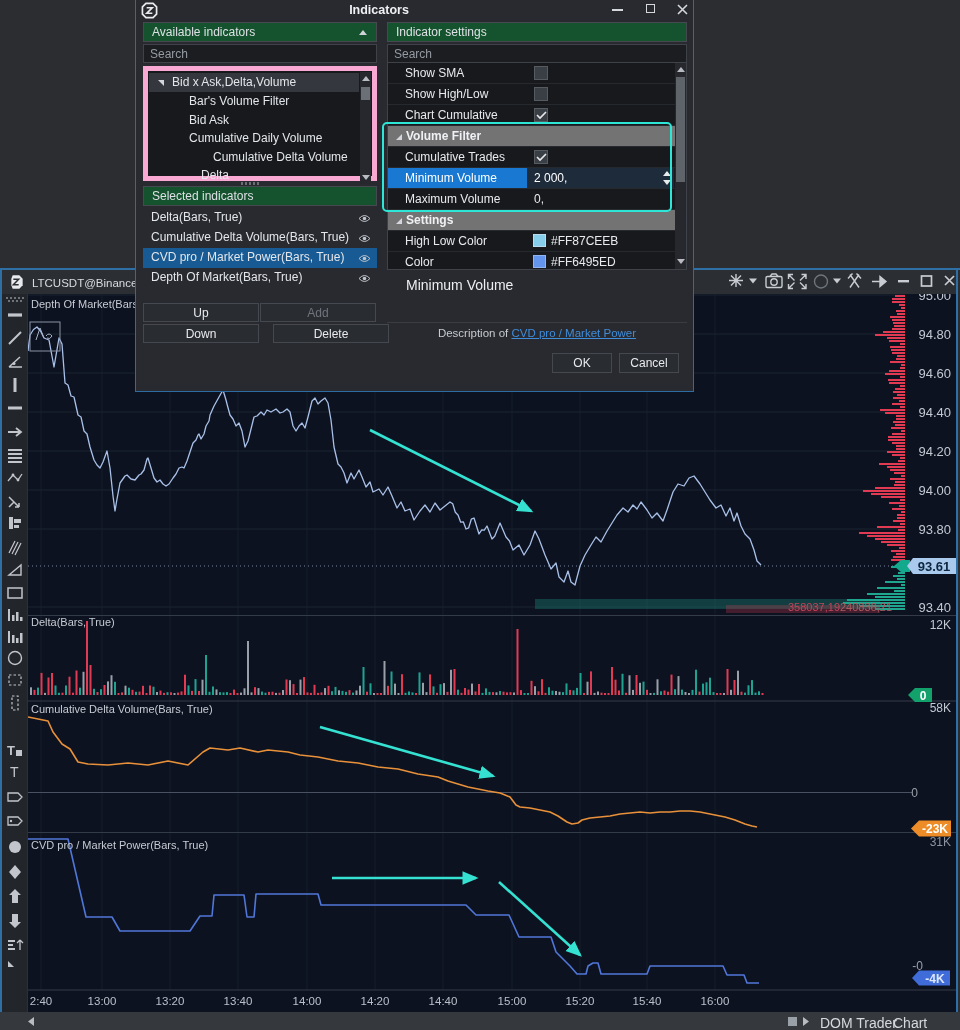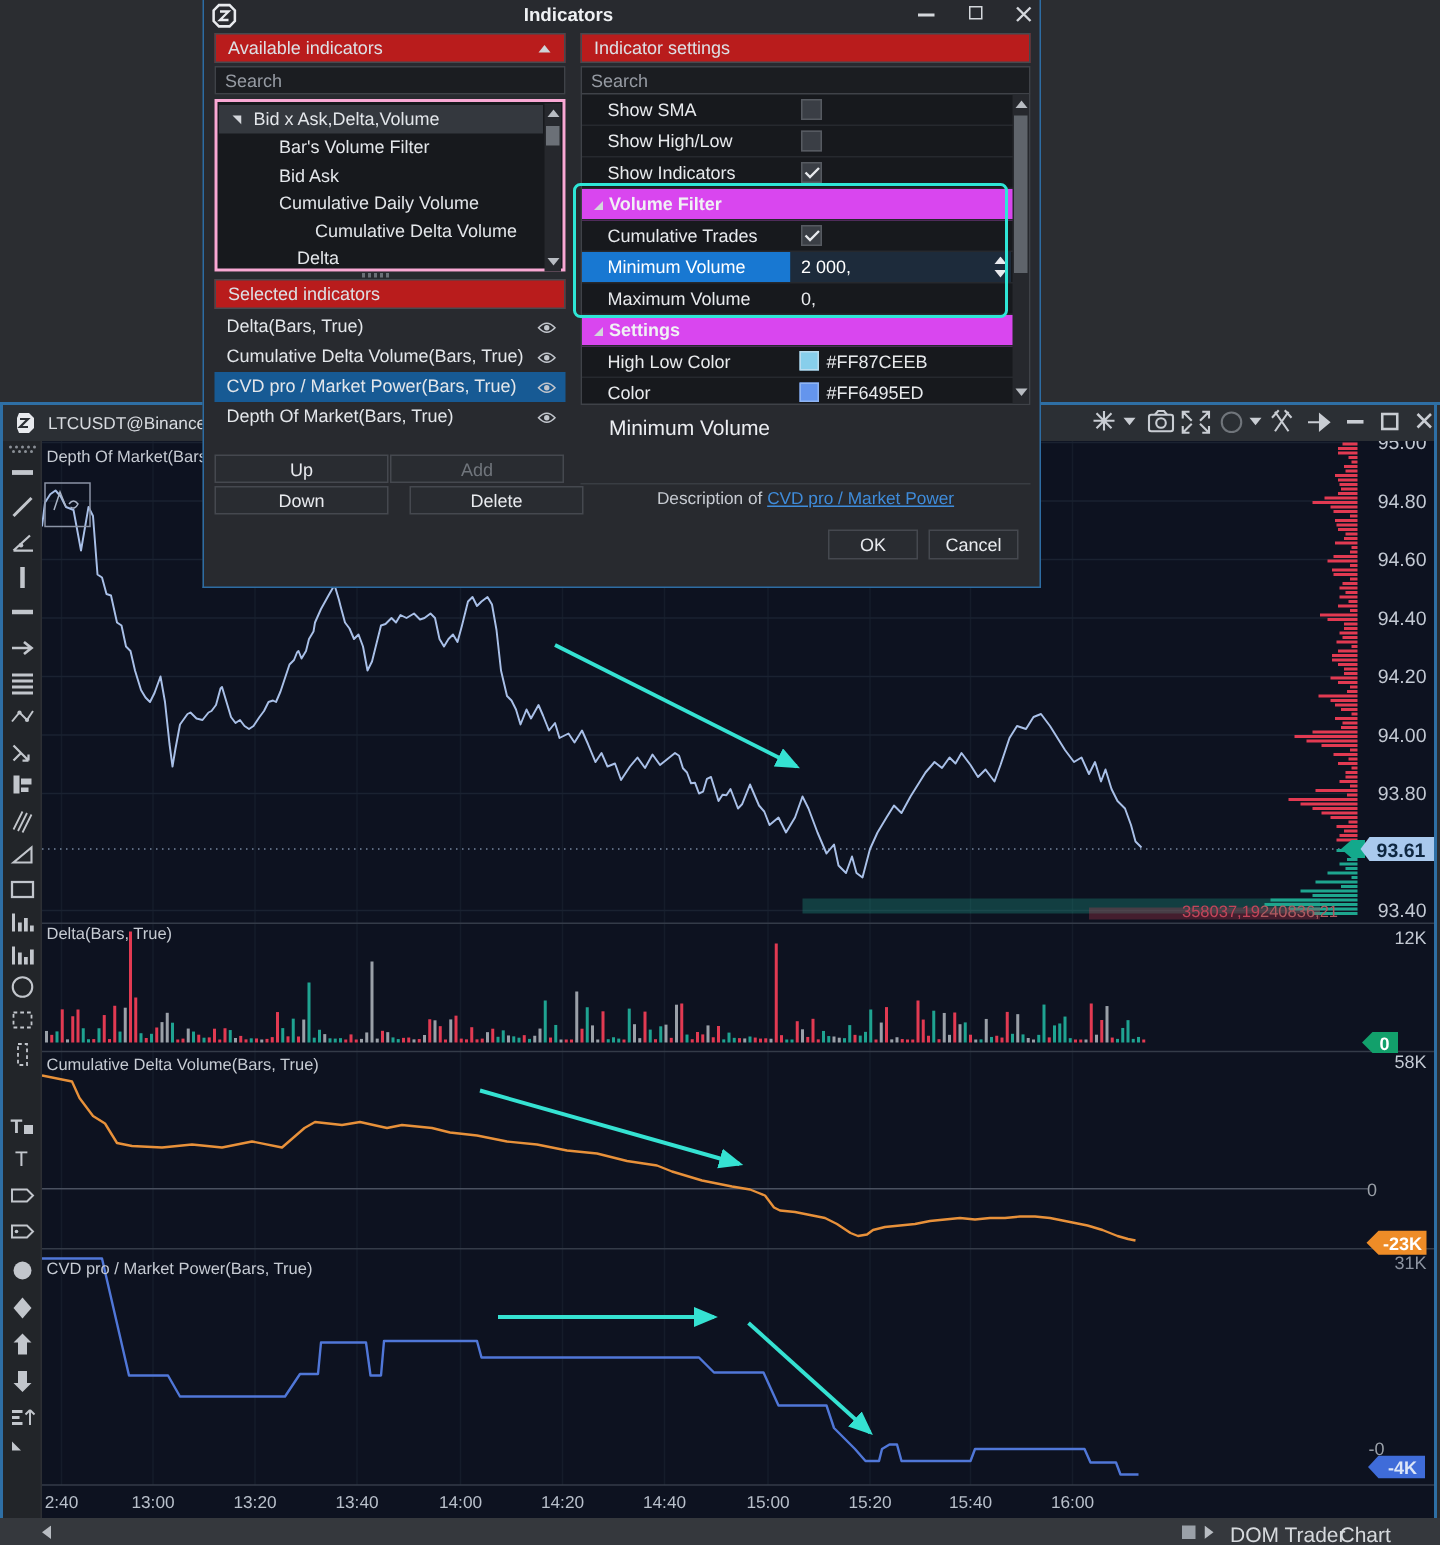--- a/index.html
+++ b/index.html
@@ -1,23 +1,23 @@
 <!DOCTYPE html>
 <html><head><meta charset="utf-8"><style>
 *{margin:0;padding:0;box-sizing:border-box;font-family:"Liberation Sans",sans-serif}
 html,body{width:960px;height:1030px;background:#2b2d31;overflow:hidden;position:relative}
 #dlg{position:absolute;left:135px;top:0;width:559px;height:392px;background:#282a2f;border:1px solid #2d6ca3;border-top:none;z-index:50;font-size:12px;color:#e2e5e9}
-.phdr{position:absolute;height:20px;background:#b91c1c;border:1px solid #46494f;color:#dde0e5;font-size:12px;line-height:19px;padding-left:8px}
+.phdr{position:absolute;height:20px;background:#14532d;border:1px solid #46494f;color:#dde0e5;font-size:12px;line-height:19px;padding-left:8px}
 .srch{position:absolute;height:19px;background:#1b1d21;border:1px solid #3f4248;color:#969ba3;font-size:12px;line-height:18px;padding-left:6px}
-.lbox{position:absolute;background:#17191d;border:2px solid #f9a8d4}
+.lbox{position:absolute;background:#17191d;border:5px solid #f9a8d4}
 .lrow{position:absolute;left:1px;right:13px;height:19px;line-height:18px;font-size:12px;color:#e3e6ea}
 .srow{position:absolute;left:0;width:234px;height:20px;line-height:19px;font-size:12px;color:#e3e6ea;padding-left:8px}
 .btn{position:absolute;background:#292c31;border:1px solid #45484f;color:#e8eaee;font-size:12px;text-align:center;line-height:18px}
 .trow{position:absolute;left:0;width:100%;height:21px;font-size:12px;color:#e8eaed;border-bottom:1px solid #26292e}
-.trow.hdr{background:#d946ef;color:#f0f1f4;line-height:20px}
+.trow.hdr{background:#737373;color:#f0f1f4;line-height:20px}
 .cb{position:absolute;left:7px;top:3px;width:14px;height:14px;background:#3a3e45;border:1px solid #565a61}
 #tbar{position:absolute;left:2px;top:294px;width:26px;height:718px;background:#222529;border-right:1px solid #2c2f34}
 #title{position:absolute;left:2px;top:270px;width:956px;height:24px;background:#2b2f34}
 #sbar{position:absolute;left:0;top:1012px;width:960px;height:18px;background:#35383d;z-index:60;color:#d6d9dd;font-size:14px}
 .bb{position:absolute;background:#2e6fa5;z-index:5}
 </style></head><body>
 <div class="bb" style="left:0;top:268px;width:960px;height:2px"></div>
 <div class="bb" style="left:0;top:268px;width:2px;height:744px"></div>
 <div class="bb" style="left:956px;top:268px;width:2px;height:744px"></div>
 <div id="title">
@@ -660,21 +660,21 @@
       <div class="trow" style="top:21px">
         <div style="position:absolute;left:0;top:0;width:139px;height:100%;">
           <span style="position:absolute;left:17px;top:3px">Show High/Low</span>
         </div>
         <div style="position:absolute;left:139px;top:0;right:12px;height:100%;">
           <div class="cb"></div>
         </div>
       </div>
       <div class="trow" style="top:42px">
         <div style="position:absolute;left:0;top:0;width:139px;height:100%;">
-          <span style="position:absolute;left:17px;top:3px">Show Indicators</span>
+          <span style="position:absolute;left:17px;top:3px">Chart Cumulative</span>
         </div>
         <div style="position:absolute;left:139px;top:0;right:12px;height:100%;">
           <div class="cb">
             <svg width="11" height="9" style="position:absolute;left:1px;top:2px">
               <path d="M1,4 L4,7 L10,1" fill="none" stroke="#e8eaee" stroke-width="1.6"></path>
             </svg>
           </div>
         </div>
       </div>
       <div class="trow hdr" style="top:63px"><svg width="10" height="8" style="position:absolute;left:6px;top:7px;width:8px">

